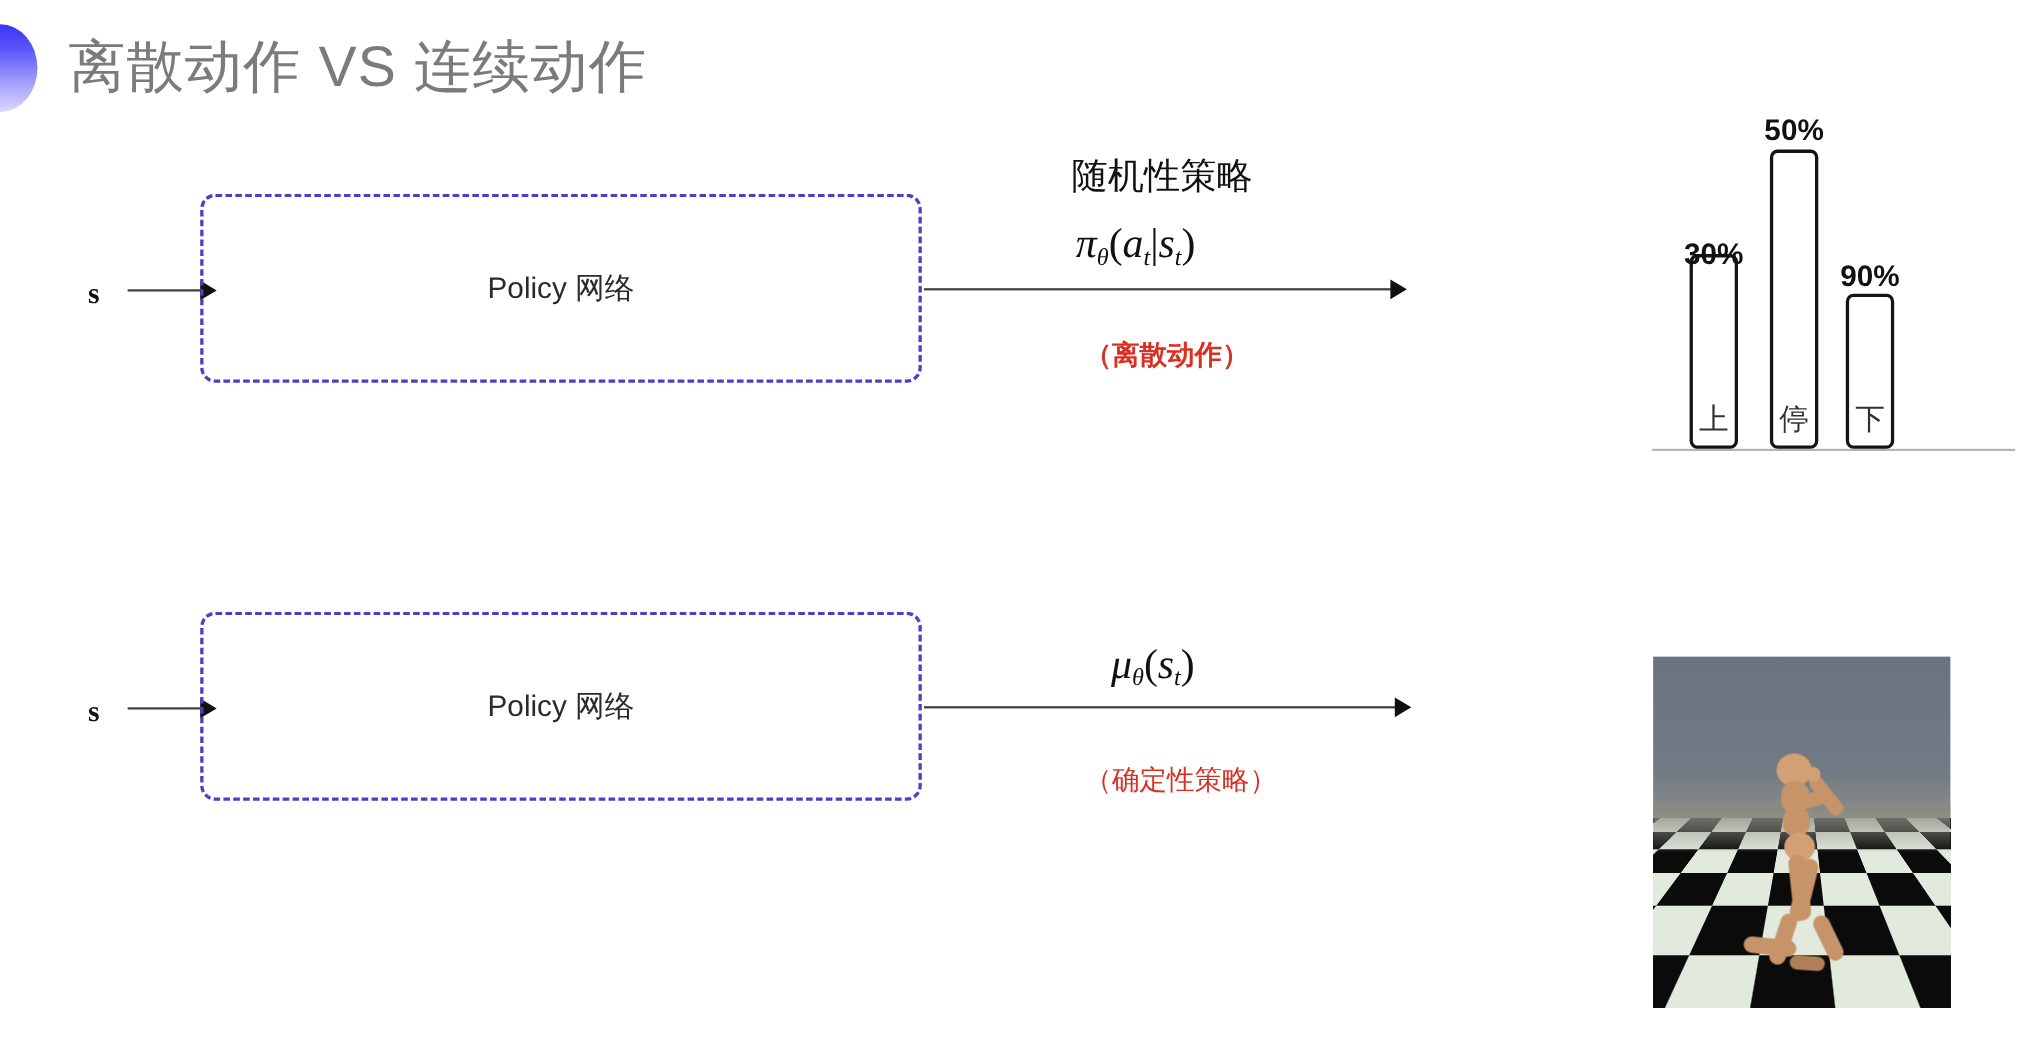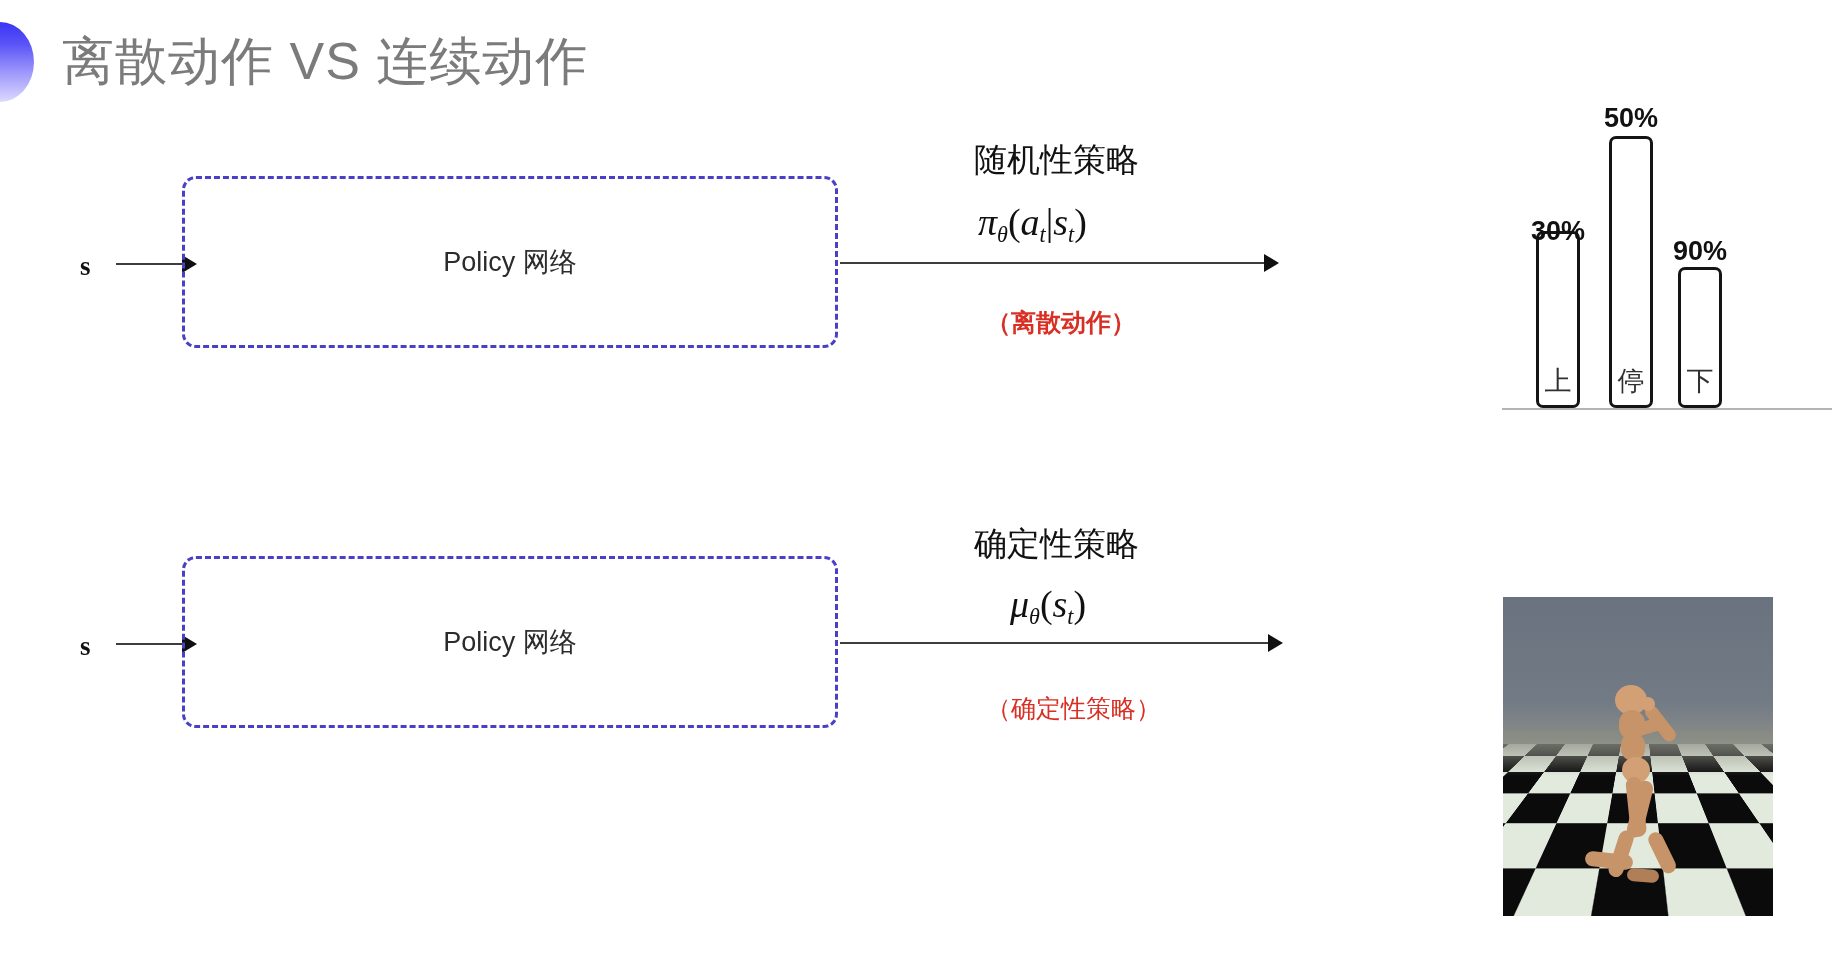--- a/index.html
+++ b/index.html
@@ -248,21 +248,20 @@
   <div class="arrow-line" style="left:116px; top:643px; width:74px;"></div>
   <div class="arrow-head" style="left:182px; top:635px;"></div>
 
   <div class="policy-box" style="left:182px; top:556px; width:656px; height:172px;">
     <div class="policy-label">Policy 网络</div>
   </div>
 
   <div class="arrow-line" style="left:840px; top:642px; width:436px;"></div>
   <div class="arrow-head" style="left:1268px; top:634px;"></div>
 
-  <div class="policy-kind" style="left:974px; top:522px;">确定性策略</div>
 
   <div class="formula" style="left:1010px; top:582px;">
     <span>μ</span><sub>θ</sub><span class="up">(</span><span>s</span><sub>t</sub><span class="up">)</span>
   </div>
 
   <div class="note-red" style="left:986px; top:692px;">（确定性策略）</div>
 
   <div class="sim-frame" style="left:1503px; top:597px; width:270px; height:319px;">
     <div class="sim-sky"></div>
     <div class="sim-floor"></div>

